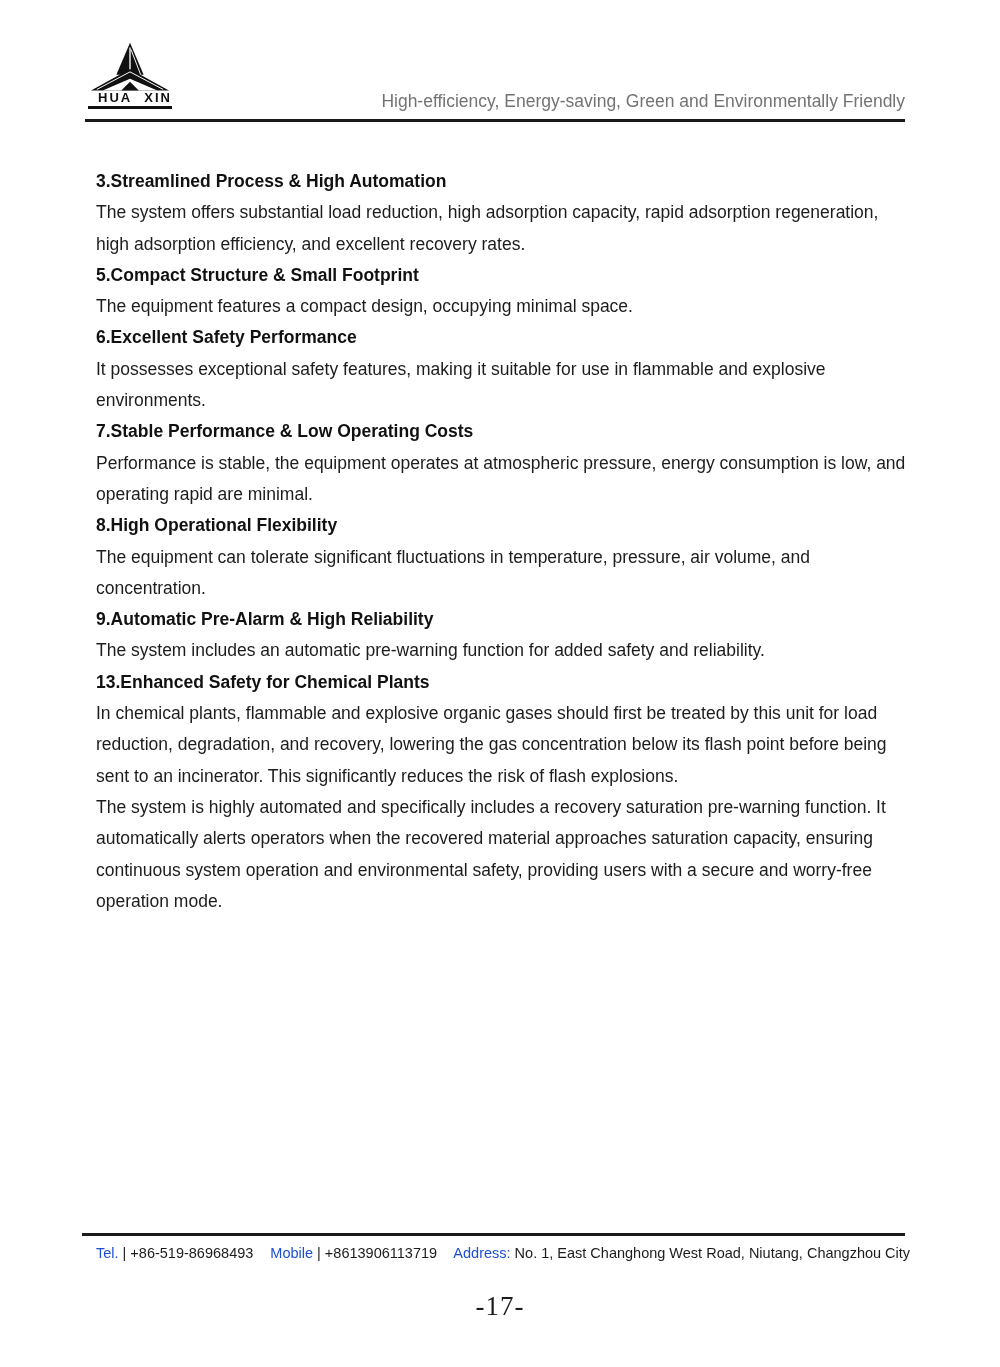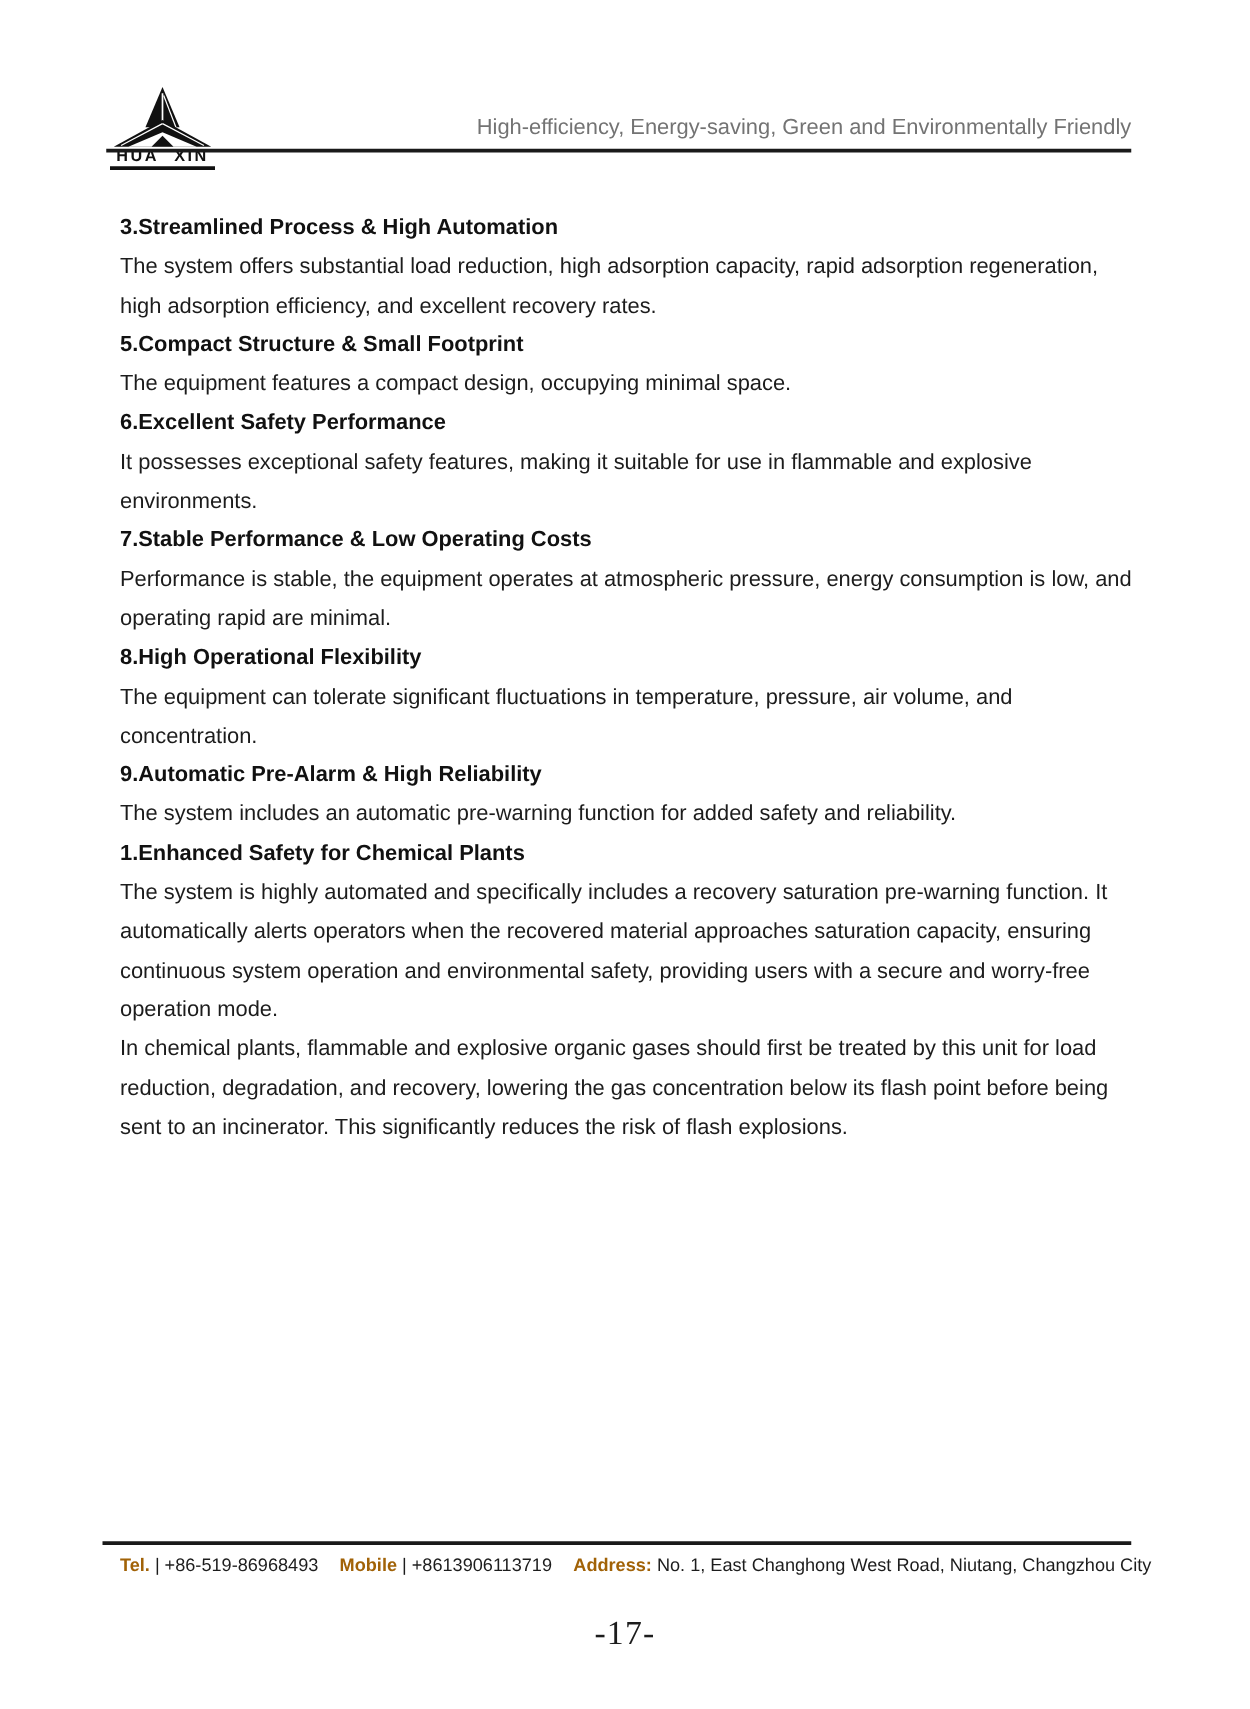--- a/index.html
+++ b/index.html
@@ -9,24 +9,24 @@
     height: 1367px;
     background: #ffffff;
     font-family: "Liberation Sans", sans-serif;
     color: #1a1a1a;
     overflow: hidden;
   }
 
   
   .logo-block {
     position: absolute;
-    top: 69px;
+    top: 42px;
     left: 88px;
     width: 84px;
-    text-align: center;
+    text-align: right;
   }
   .logo-mark { display: block; margin: 0 auto; }
   .logo-text {
     display: block;
     font-weight: bold;
     font-size: 13px;
     letter-spacing: 2px;
     word-spacing: 7px;
     color: #111;
     border-bottom: 3px solid #111;
@@ -81,21 +81,21 @@
   }
   .footer-contact {
     position: absolute;
     top: 1245px;
     left: 96px;
     width: 812px;
     font-size: 14.5px;
     color: #1c1c1c;
     white-space: nowrap;
   }
-  .footer-contact .lbl { font-weight: bold; color: #a16207; }
+  .footer-contact .lbl { font-weight: normal; color: #1d4ed8; }
   .footer-contact .seg { margin-right: 13px; }
   .footer-contact .pipe { padding: 0 4px; }
   .page-number {
     position: absolute;
     top: 1291px;
     left: 0;
     width: 100%;
     text-align: center;
     font-family: "Liberation Serif", serif;
     font-size: 27px;
@@ -139,24 +139,24 @@
 
     <h3 class="section-heading">7.Stable Performance &amp; Low Operating Costs</h3>
     <p class="section-body">Performance is stable, the equipment operates at atmospheric pressure, energy consumption is low, and operating rapid are minimal.</p>
 
     <h3 class="section-heading">8.High Operational Flexibility</h3>
     <p class="section-body">The equipment can tolerate significant fluctuations in temperature, pressure, air volume, and concentration.</p>
 
     <h3 class="section-heading">9.Automatic Pre-Alarm &amp; High Reliability</h3>
     <p class="section-body">The system includes an automatic pre-warning function for added safety and reliability.</p>
 
-    <h3 class="section-heading">1.Enhanced Safety for Chemical Plants</h3>
+    <h3 class="section-heading">13.Enhanced Safety for Chemical Plants</h3>
+    <p class="section-body">In chemical plants, flammable and explosive organic gases should first be treated by this unit for load reduction, degradation, and recovery, lowering the gas concentration below its flash point before being sent to an incinerator. This significantly reduces the risk of flash explosions.</p>
+
     <p class="section-body">The system is highly automated and specifically includes a recovery saturation pre-warning function. It automatically alerts operators when the recovered material approaches saturation capacity, ensuring continuous system operation and environmental safety, providing users with a secure and worry-free operation mode.</p>
-
-    <p class="section-body">In chemical plants, flammable and explosive organic gases should first be treated by this unit for load reduction, degradation, and recovery, lowering the gas concentration below its flash point before being sent to an incinerator. This significantly reduces the risk of flash explosions.</p>
   </div>
 
   <div class="footer-rule"></div>
 
   <div class="footer-contact">
     <span class="seg"><span class="lbl">Tel.</span><span class="pipe">|</span><span>+86-519-86968493</span></span>
     <span class="seg"><span class="lbl">Mobile</span><span class="pipe">|</span><span>+8613906113719</span></span>
     <span class="seg"><span class="lbl">Address:</span>&nbsp;<span>No. 1, East Changhong West Road, Niutang, Changzhou City</span></span>
   </div>
 

